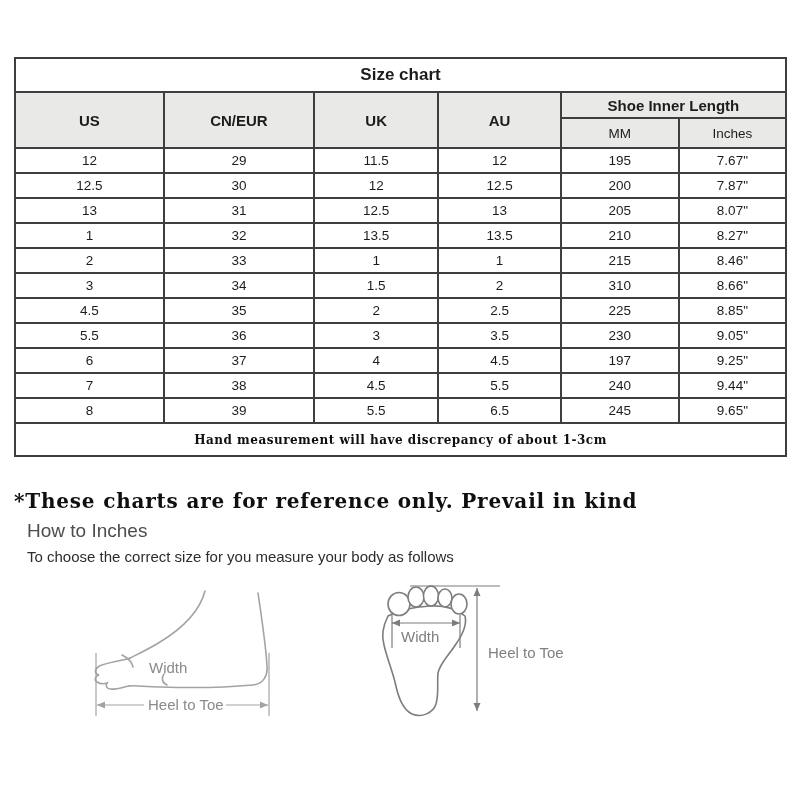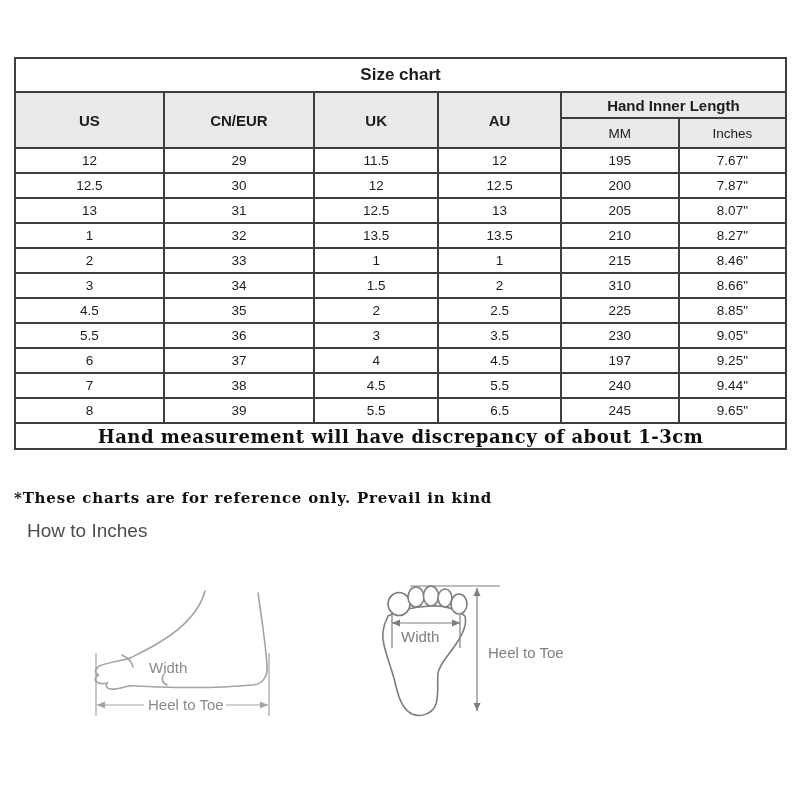--- a/index.html
+++ b/index.html
@@ -12,29 +12,29 @@
     border-collapse:collapse; table-layout:fixed;
     font-family:"Liberation Sans", sans-serif;
     color:#1c1c1c;
   }
   table.size-chart td, table.size-chart th { border:2px solid #3e3e3e; text-align:center; vertical-align:middle; }
   td.chart-title { height:34px; font-size:17px; font-weight:bold; background:#ffffff; }
   tr.hdr-main th { height:26px; font-size:15px; font-weight:bold; background:#e9e9e8; }
   tr.hdr-sub th { height:30px; font-size:13.5px; font-weight:normal; background:#e9e9e8; }
   tbody.rows td { height:25px; font-size:13.5px; background:#ffffff; }
   td.foot-note {
-    height:26px; font-family:"DejaVu Serif","Liberation Serif",serif;
-    font-weight:bold; font-size:18px; letter-spacing:0.5px; color:#0f0f0f;margin-left:43px;
+    height:33px; font-family:"DejaVu Serif","Liberation Serif",serif;
+    font-weight:bold; font-size:12px; letter-spacing:0.5px; color:#0f0f0f;margin-left:43px;
   }
 
   
   .reference-note {
     position:absolute; left:14px; top:489px;
     font-family:"DejaVu Serif","Liberation Serif",serif;
-    font-weight:bold; font-size:15px; letter-spacing:0.8px; color:#0f0f0f;
+    font-weight:bold; font-size:20px; letter-spacing:0.8px; color:#0f0f0f;
   }
   .htm-heading { position:absolute; left:27px; top:520px; font-size:19px; color:#4d4d4d; }
   .htm-subtitle { position:absolute; left:27px; top:548px; font-size:15px; color:#2d2d2d; }
   .measure-caption {
     position:absolute; left:40px; top:730px; width:760px;
     text-align:center; font-size:15.5px; color:#2b2b2b;
   }
 
   
   .diagram { position:absolute; }
@@ -58,21 +58,21 @@
     </colgroup>
     <thead>
       <tr>
         <td class="chart-title" colspan="6">Size chart</td>
       </tr>
       <tr class="hdr-main">
         <th rowspan="2">US</th>
         <th rowspan="2">CN/EUR</th>
         <th rowspan="2">UK</th>
         <th rowspan="2">AU</th>
-        <th colspan="2">Hand Inner Length</th>
+        <th colspan="2">Shoe Inner Length</th>
       </tr>
       <tr class="hdr-sub">
         <th>MM</th>
         <th>Inches</th>
       </tr>
     </thead>
     <tbody class="rows">
         <tr>
           <td>12</td>
           <td>29</td>
@@ -166,20 +166,21 @@
       <tr>
         <td class="foot-note" colspan="6">Hand measurement will have discrepancy of about 1-3cm</td>
       </tr>
     </tbody>
   </table>
 
   <div class="reference-note">*These charts are for reference only. Prevail in kind</div>
 
   <div class="htm-heading">How to Inches</div>
 
+  <div class="htm-subtitle">To choose the correct size for you measure your body as follows</div>
 
   <svg class="diagram side-view" width="200" height="152" viewBox="0 0 200 152">
     <g stroke="#a3a3a3" stroke-width="1.6" fill="none" stroke-linecap="round">
       <path d="M119,13 C114,32 97,50 74,64 C63,71 52,76 44,80"></path>
       <path d="M44,80 C36,83 16,85 12,89 C8,92 9,96 13,97 C9,98 8,102 11,104 C14,106 18,106 21,105 C19,108 21,111 25,111 C30,112 37,109 43,108"></path>
       <path d="M43,108 C48,107 60,109 75,109 C105,110 145,109 167,107 C177,106 182,98 181,88 C180,70 175,35 172,15"></path>
       <path d="M36,77 C42,80 46,84 47,89"></path>
       <path d="M78,96 C75,100 76,105 81,107"></path>
     </g>
     <g stroke="#a3a3a3" stroke-width="1.2" fill="none">

